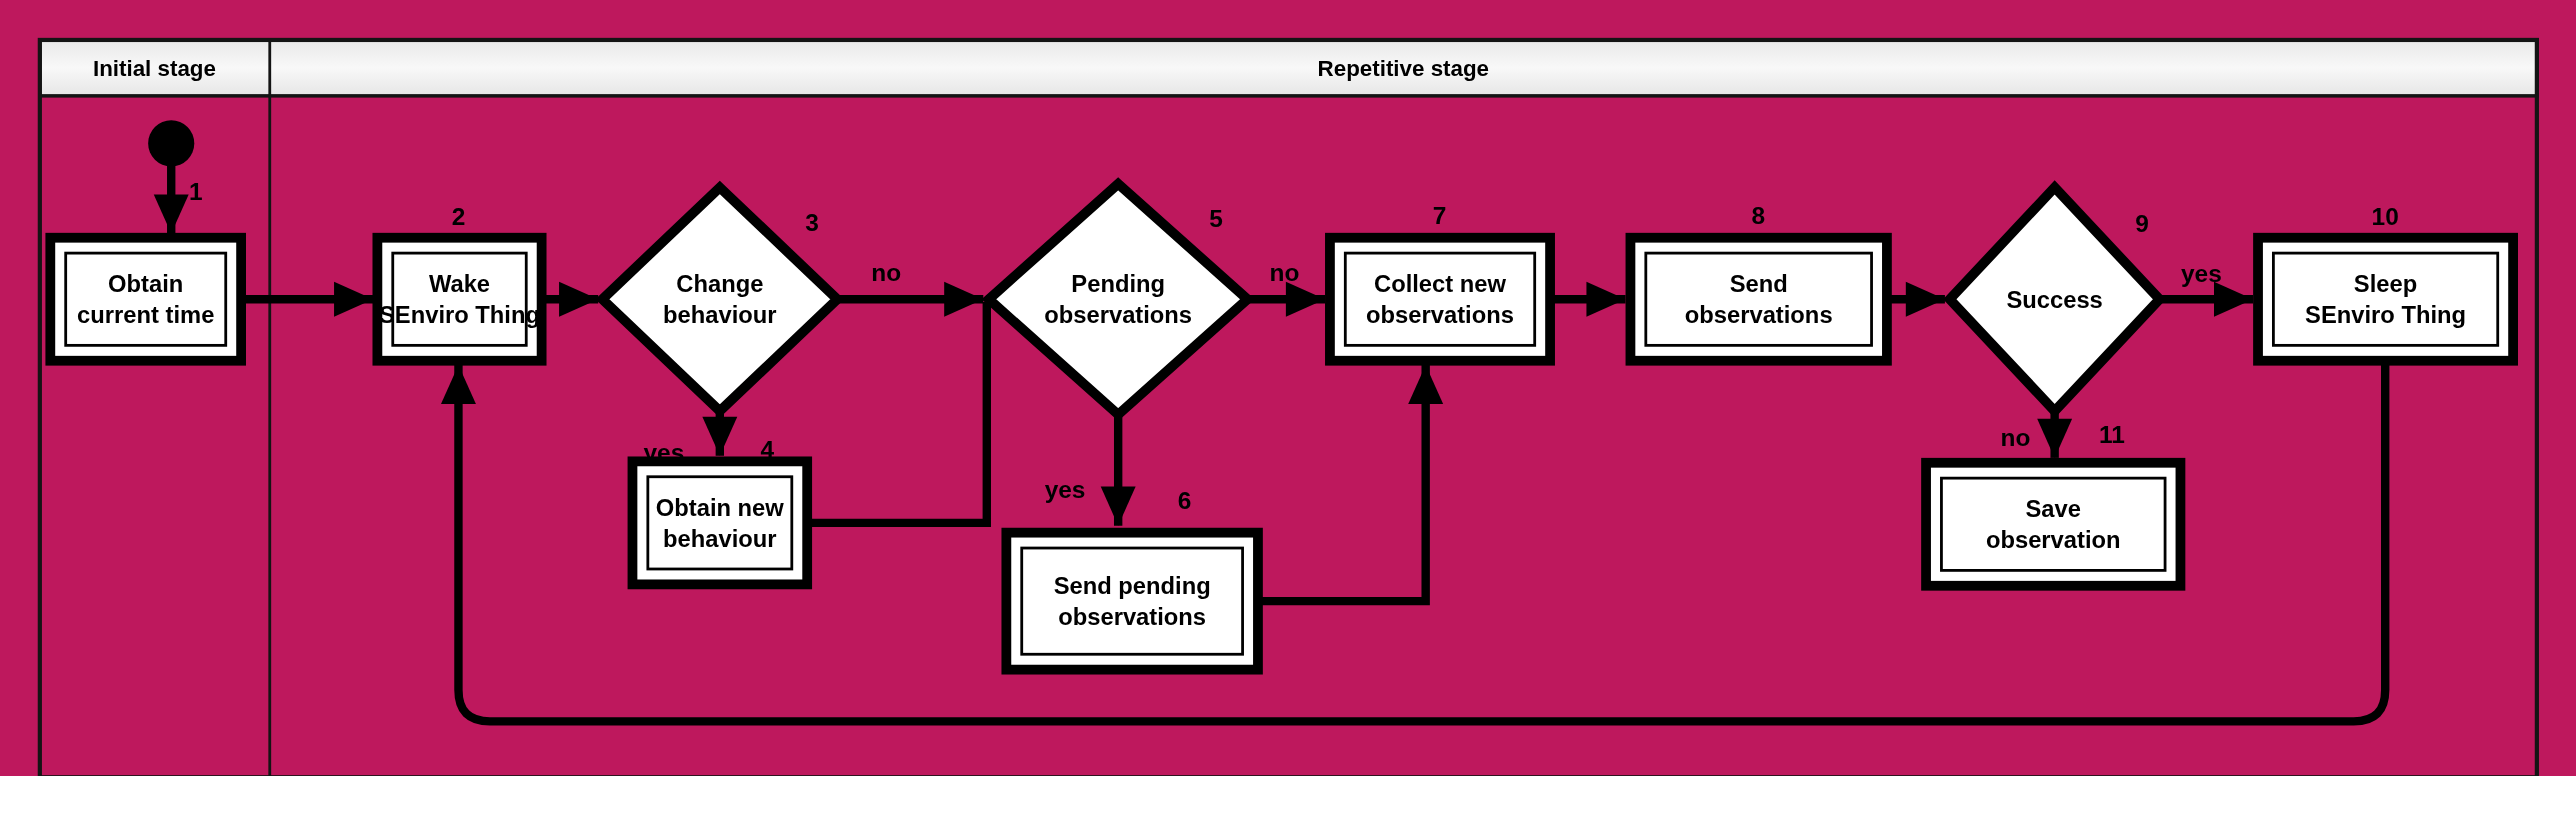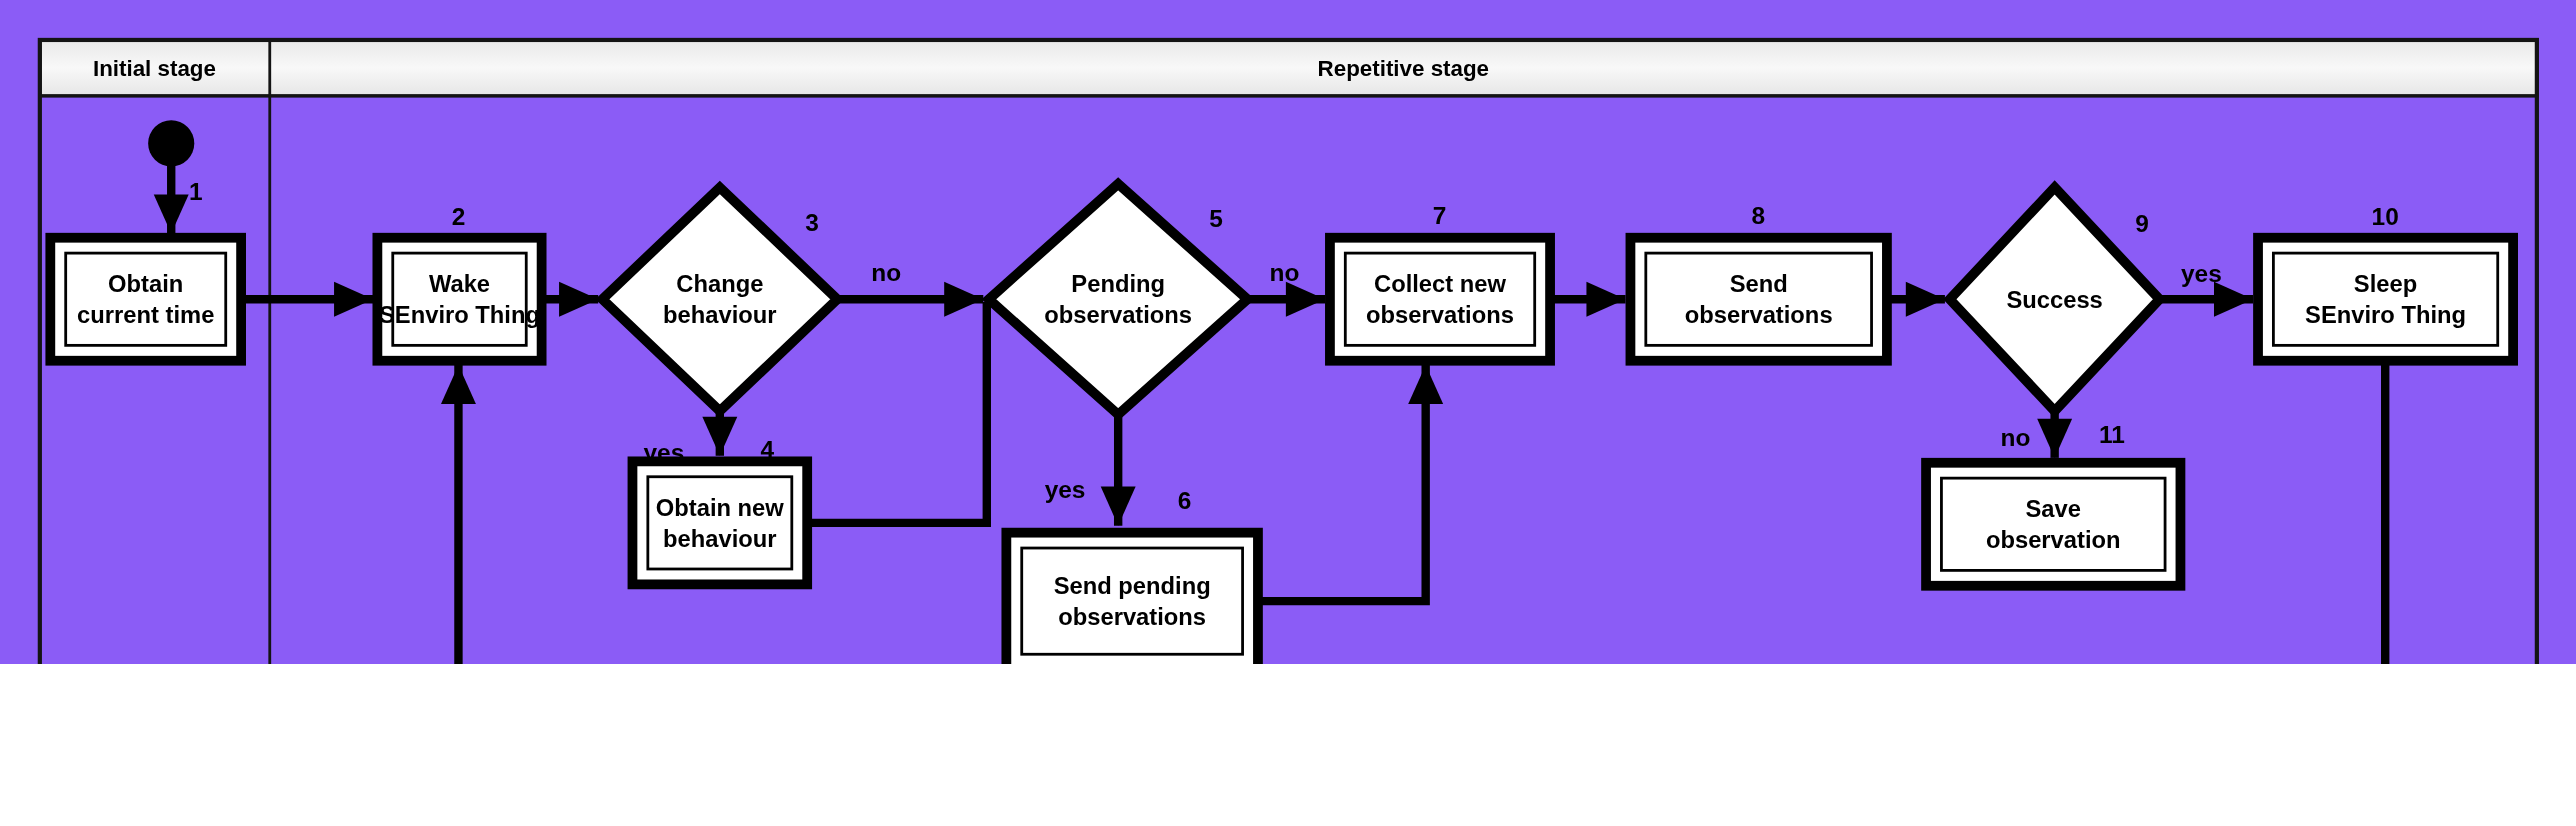--- a/index.html
+++ b/index.html
@@ -1,16 +1,16 @@
 <!DOCTYPE html>
 <html style="font-size:11.2px"><head>
 <meta charset="utf-8">
 <style>
   html,body{margin:0;padding:0;background:#ffffff;}
-  #stage{position:relative;width:2576px;height:664px;background:#8b5cf6;overflow:hidden;
+  #stage{position:relative;width:2576px;height:776px;background:#be185d;overflow:hidden;
          font-family:"Liberation Sans", sans-serif;}
   svg text{font-family:"Liberation Sans", sans-serif;}
 </style>
 </head>
 <body>
 
 <div id="stage">
   <svg id="dg" width="2576" height="827" viewBox="0 0 3686 1183" xmlns="http://www.w3.org/2000/svg">
       <defs>
         <linearGradient id="hdr" x1="0" y1="0" x2="0" y2="1">

